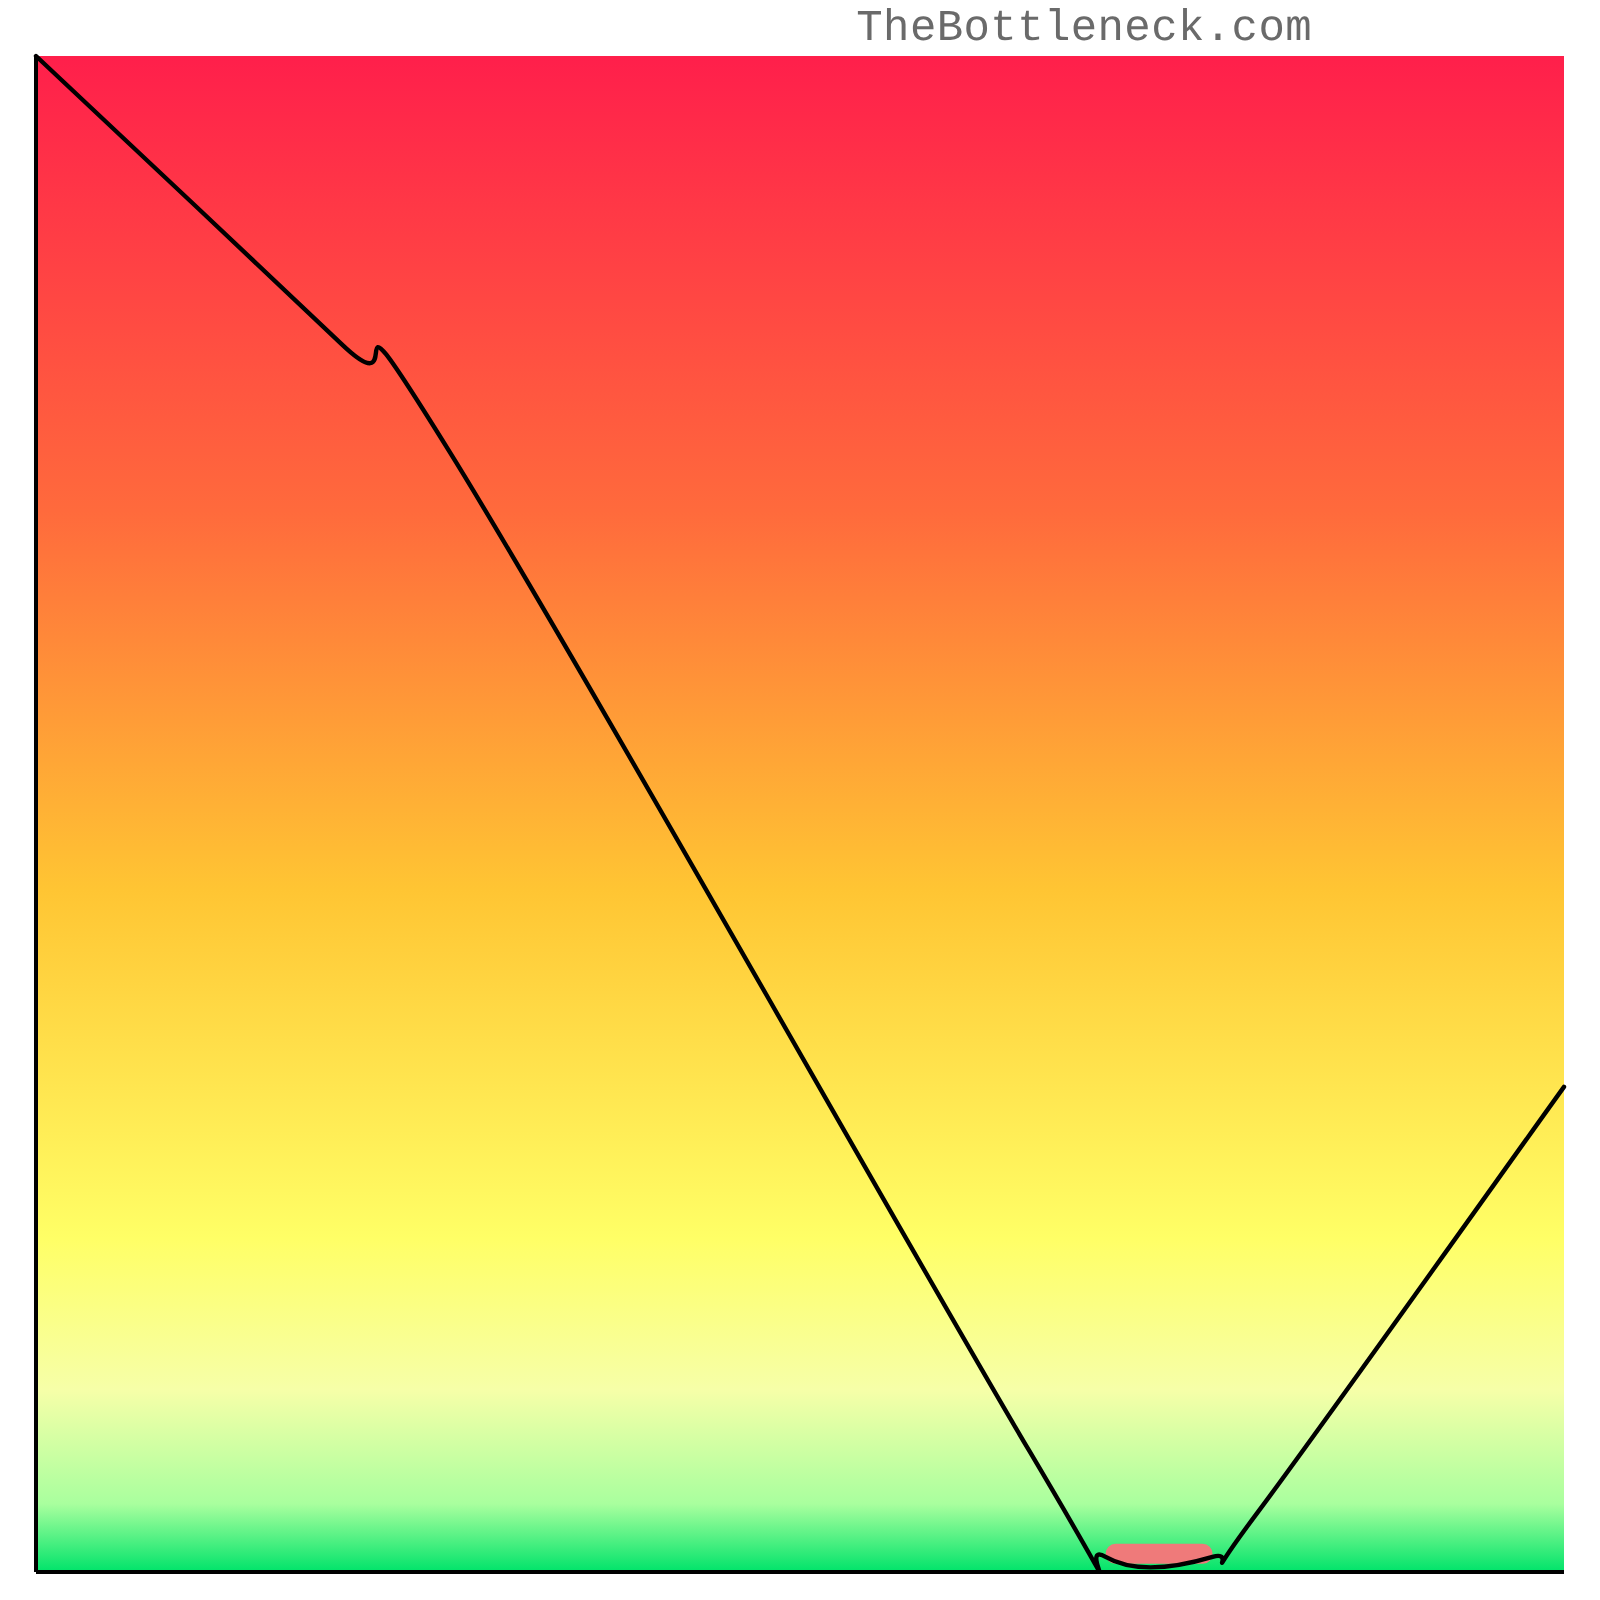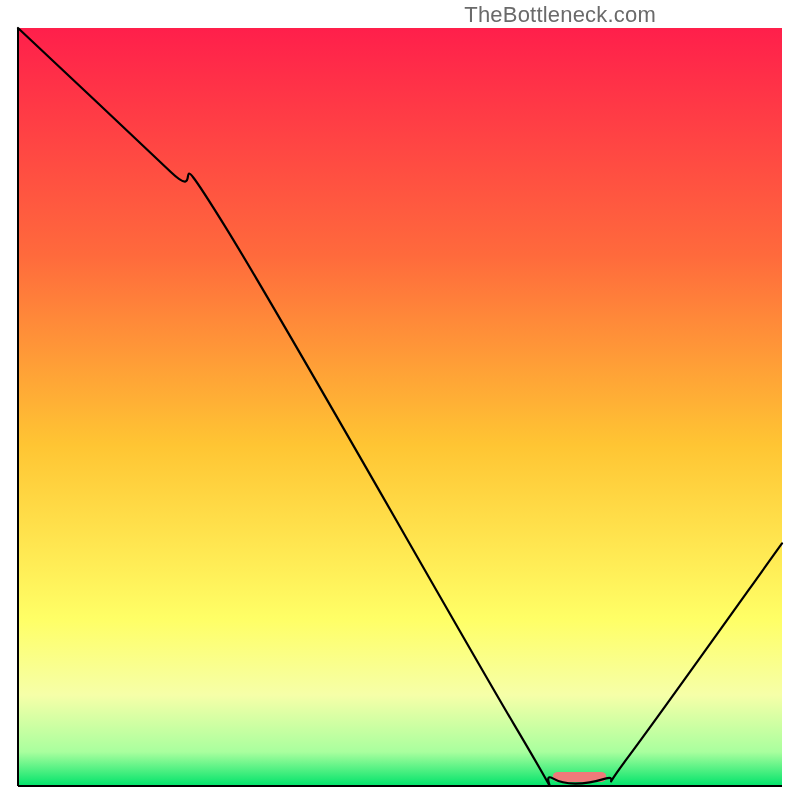--- a/index.html
+++ b/index.html
@@ -7,20 +7,21 @@
     padding: 0;
     width: 800px;
     height: 800px;
     background: #ffffff;
     font-family: Arial, Helvetica, sans-serif;
   }
   .chart-container {
     position: relative;
     width: 664px;
     height: 800px;
+    font-family: Liberation Mono, monospace;
   }
   .watermark {
     position: absolute;
     top: 2px;
     right: 8px;
     font-size: 22px;
     font-weight: 500;
     color: #6a6a6a;
     letter-spacing: 0.2px;
   }

